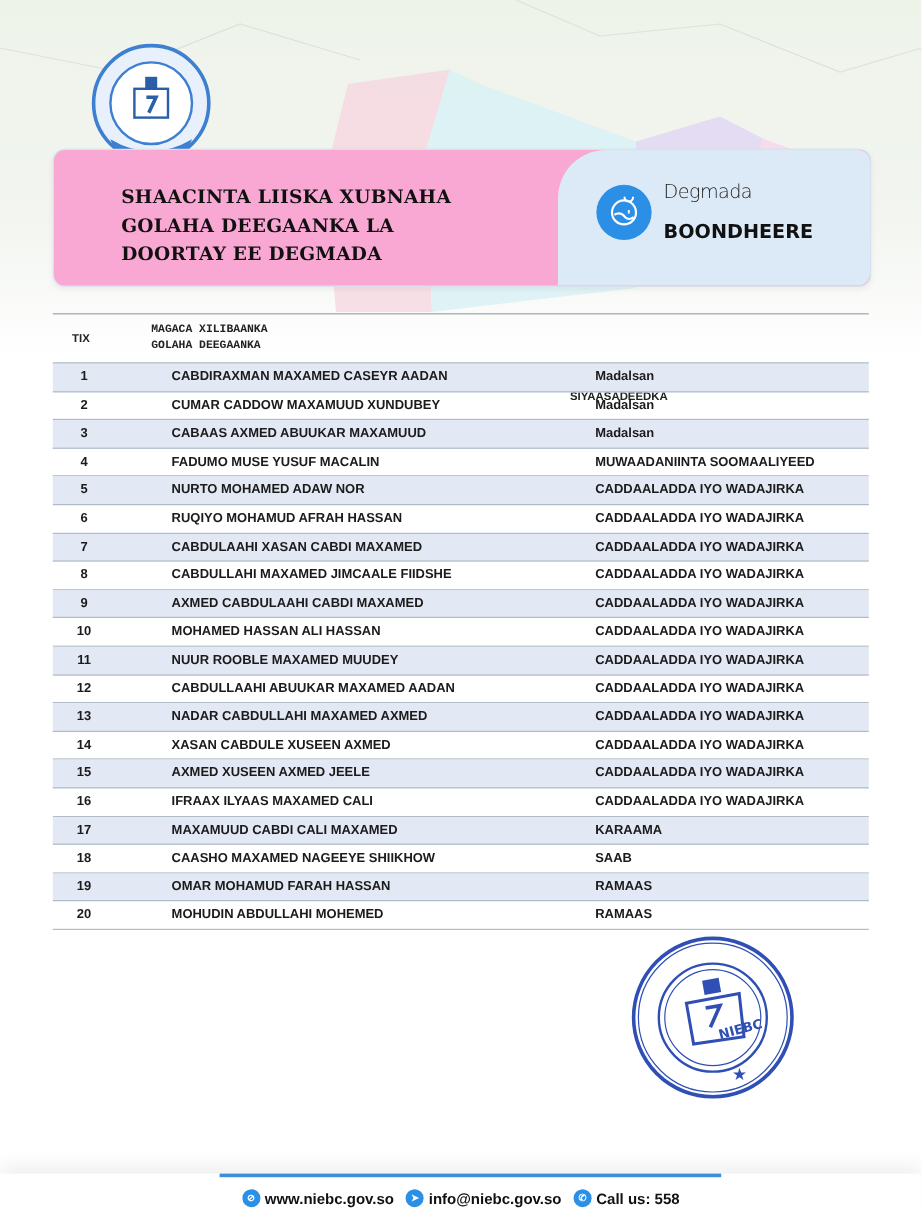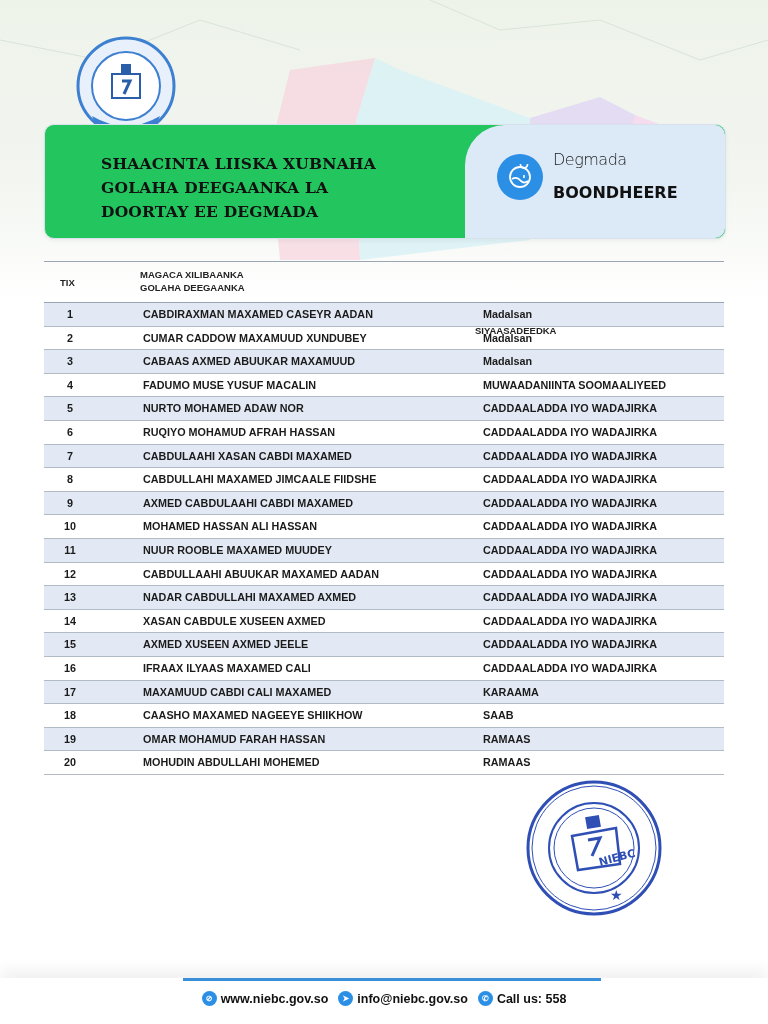--- a/index.html
+++ b/index.html
@@ -1,36 +1,36 @@
 <!DOCTYPE html>
 <html><head>
 <meta charset="utf-8">
 <style>
   html,body{margin:0;padding:0;}
   body{width:768px;height:1024px;position:relative;overflow:hidden;background:#ffffff;font-family:"Liberation Sans",sans-serif;color:#111;}
   .bg-map{position:absolute;left:0;top:0;width:768px;height:300px;background:linear-gradient(180deg,#eef3ea 0%,#f2f5f0 60%,#ffffff 100%);}
   .bg-map svg{position:absolute;left:0;top:0;}
   .logo{position:absolute;left:74px;top:36px;width:104px;height:104px;}
-  .header-card{position:absolute;left:44px;top:124px;width:680px;height:113px;border-radius:10px;background:#22c55e;border:1px solid #d9e2ec;box-shadow:0 2px 4px rgba(0,0,0,0.05);overflow:hidden;}
+  .header-card{position:absolute;left:44px;top:124px;width:680px;height:113px;border-radius:10px;background:#f9a8d4;border:1px solid #d9e2ec;box-shadow:0 2px 4px rgba(0,0,0,0.05);overflow:hidden;}
   .header-card .right{position:absolute;right:0;top:0;width:260px;height:113px;background:#dceaf8;border-radius:40px 10px 10px 0;}
   .title{position:absolute;left:56px;top:27px;font-family:"DejaVu Serif",serif;font-weight:bold;font-size:15.5px;line-height:24px;letter-spacing:0.2px;color:#111;}
   .title div{white-space:nowrap;}
   .district-icon{position:absolute;left:452px;top:29px;width:46px;height:46px;border-radius:50%;background:#2b8fe6;display:flex;align-items:center;justify-content:center;}
   .district-label{position:absolute;left:508px;top:25px;font-size:16px;font-weight:300;color:#222;font-family:"DejaVu Sans",sans-serif;letter-spacing:-0.5px;}
   .district-name{position:absolute;left:508px;top:58px;font-size:16px;font-weight:bold;color:#111;font-family:"DejaVu Sans",sans-serif;}
   .table{position:absolute;left:44px;top:261px;width:680px;border-top:1.5px solid #9aa6b2;}
   .thead{height:40px;position:relative;font-size:9.5px;font-weight:bold;color:#222;border-bottom:1.5px solid #9aa6b2;}
   .thead .c1{position:absolute;left:16px;top:15px;}
-  .thead .c2{position:absolute;left:96px;top:6px;line-height:13px;}
+  .thead .c2{position:absolute;left:82px;top:6px;line-height:13px;font-family:Liberation Mono, monospace;}
   .thead .c3{position:absolute;left:431px;top:6px;line-height:13px;margin-top:43px;}
   .row{height:22.6px;position:relative;border-bottom:1.5px solid #b0bbc6;font-size:10.8px;font-weight:bold;color:#1b1b1b;}
   .row.odd{background:#e3e9f4;}
   .row .n{position:absolute;left:0;width:52px;text-align:center;top:5px;}
   .row .name{position:absolute;left:99px;top:5px;white-space:nowrap;}
-  .row .party{position:absolute;left:439px;top:5px;white-space:nowrap;}
+  .row .party{position:absolute;left:452px;top:5px;white-space:nowrap;}
   .stamp{position:absolute;left:524px;top:778px;width:140px;height:140px;}
   .footer{position:absolute;left:0;top:978px;width:768px;height:46px;background:#fff;box-shadow:0 -8px 14px rgba(0,0,0,0.06);}
   .footer .line{position:absolute;left:183px;top:0;width:418px;height:3px;background:#3a8fd8;}
   .footer .items{position:absolute;left:0;right:0;top:13px;display:flex;justify-content:center;gap:10px;font-size:12.5px;font-weight:bold;color:#111;}
   .footer .item{display:flex;align-items:center;gap:4px;}
   .footer .ic{width:15px;height:15px;border-radius:50%;background:#2b8fe6;display:inline-flex;align-items:center;justify-content:center;color:#fff;font-size:8px;}
 </style>
 </head>
 <body>
 

